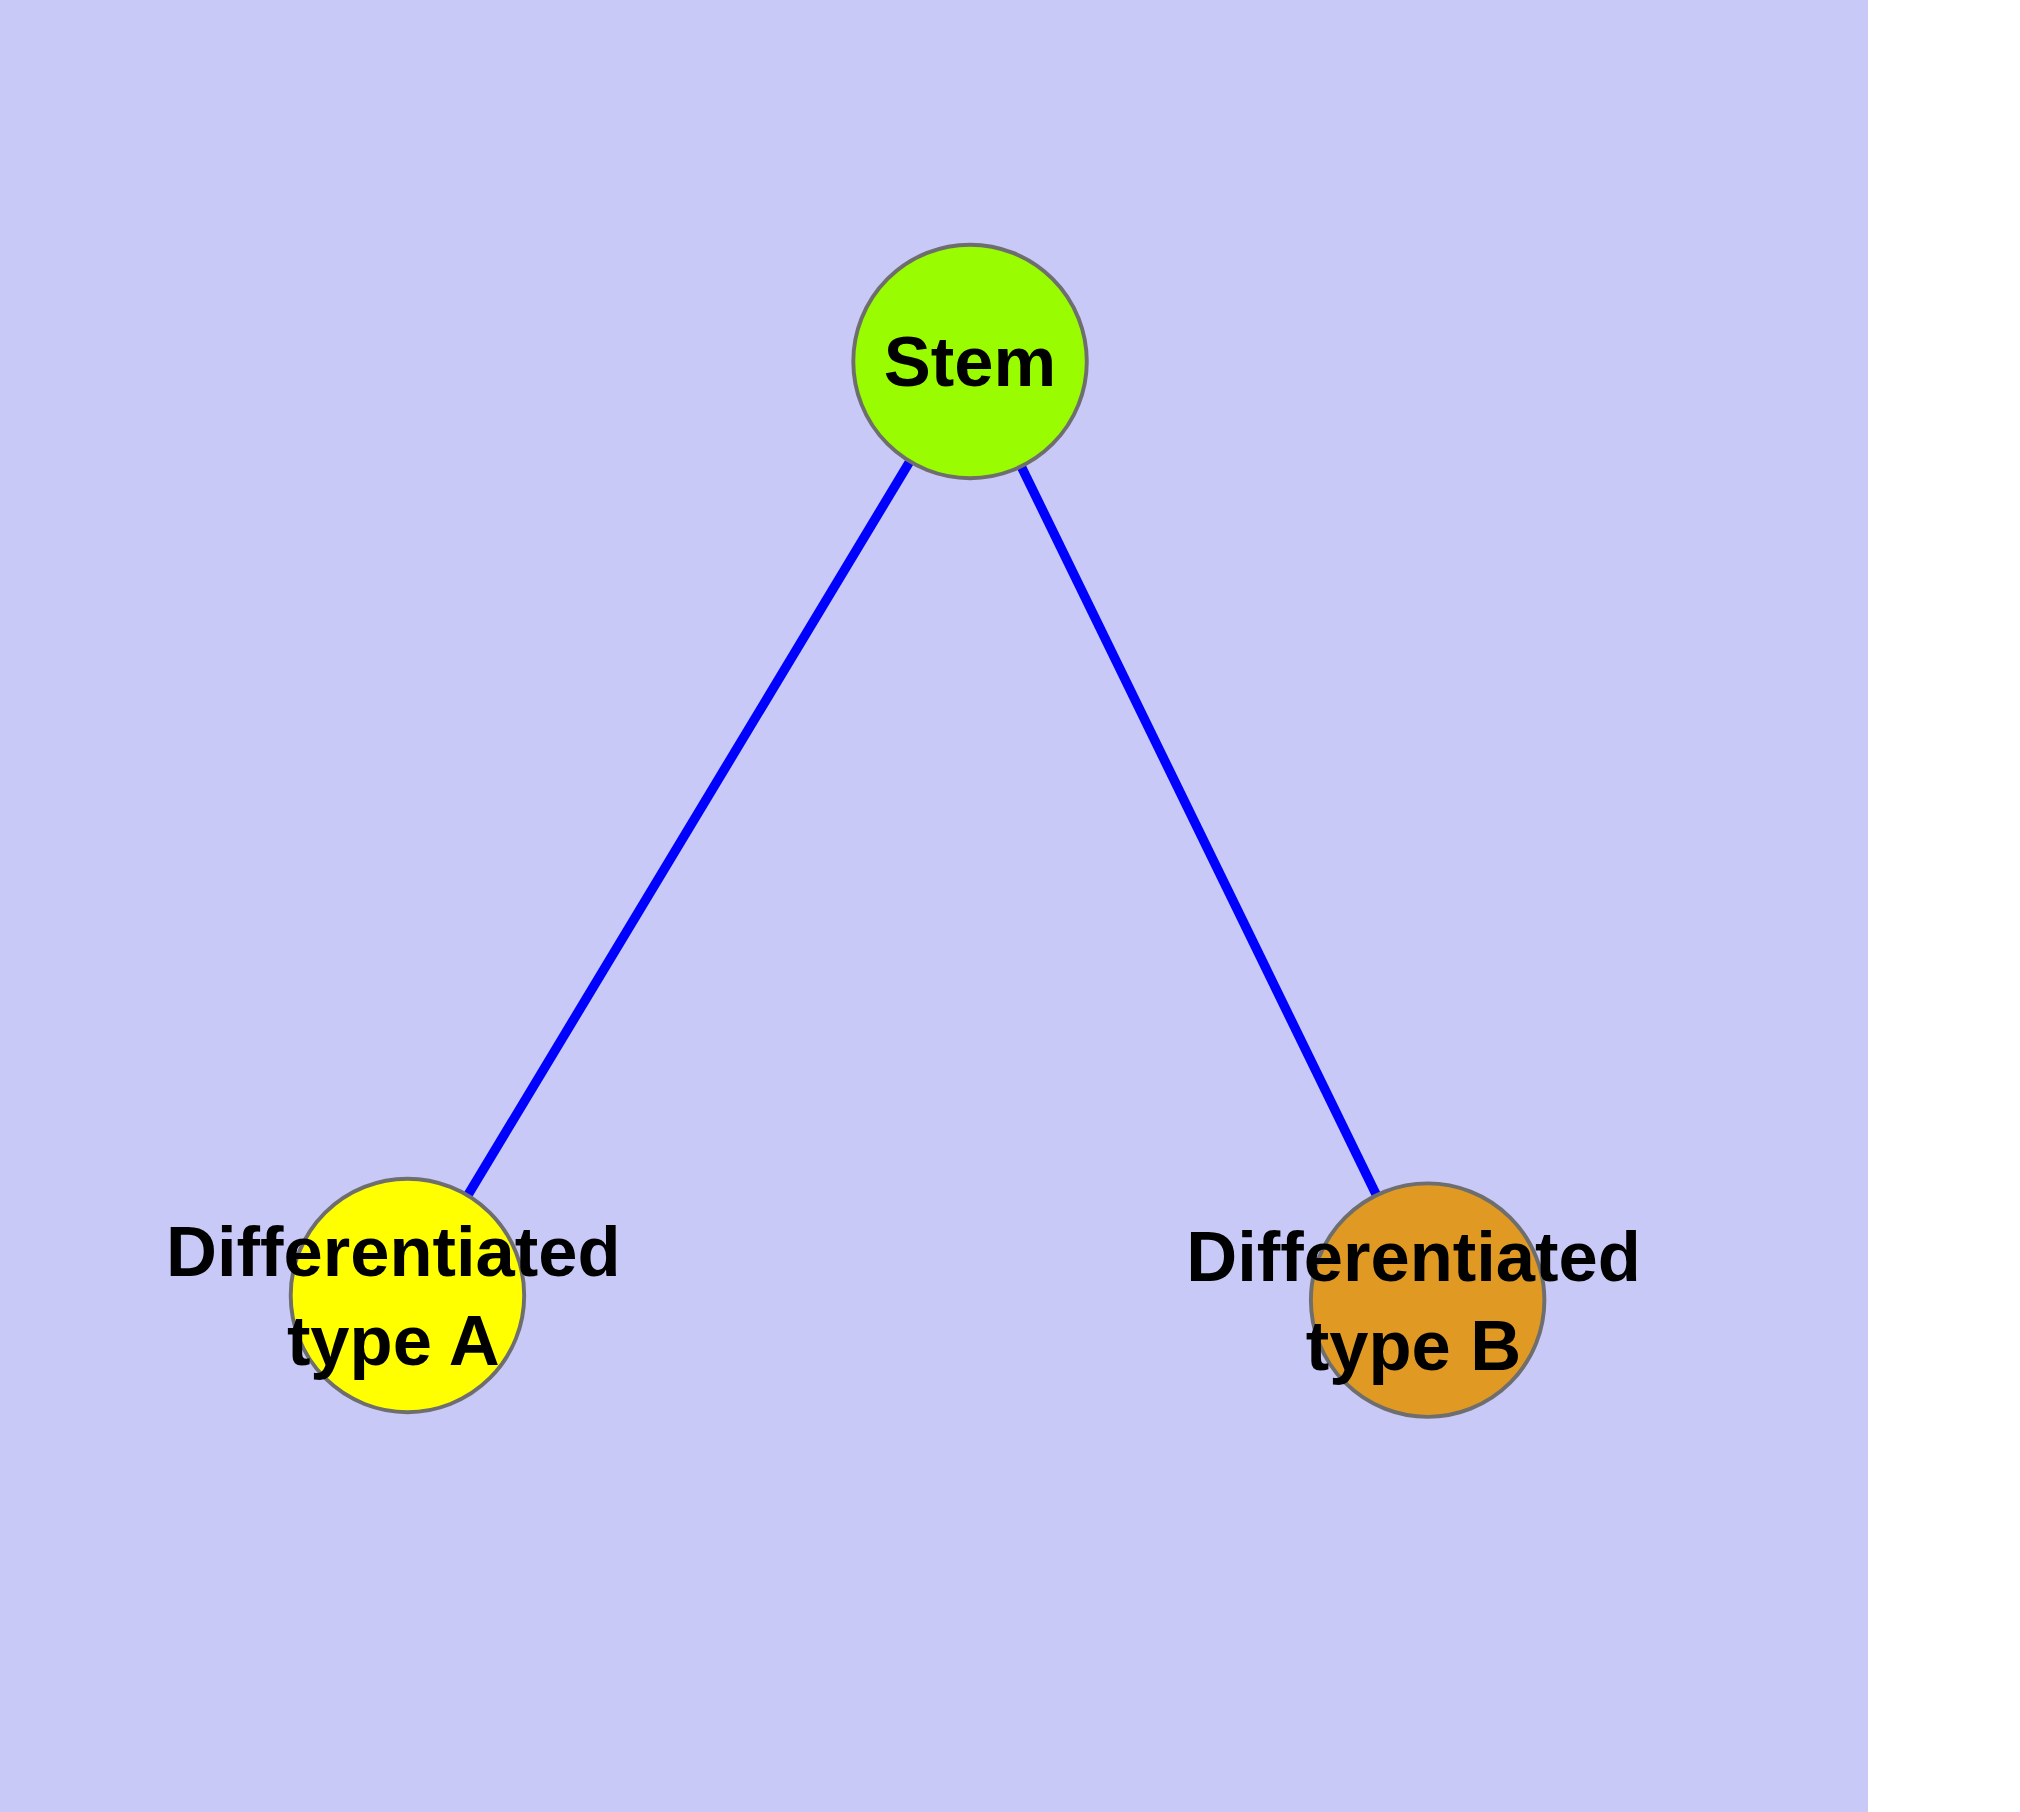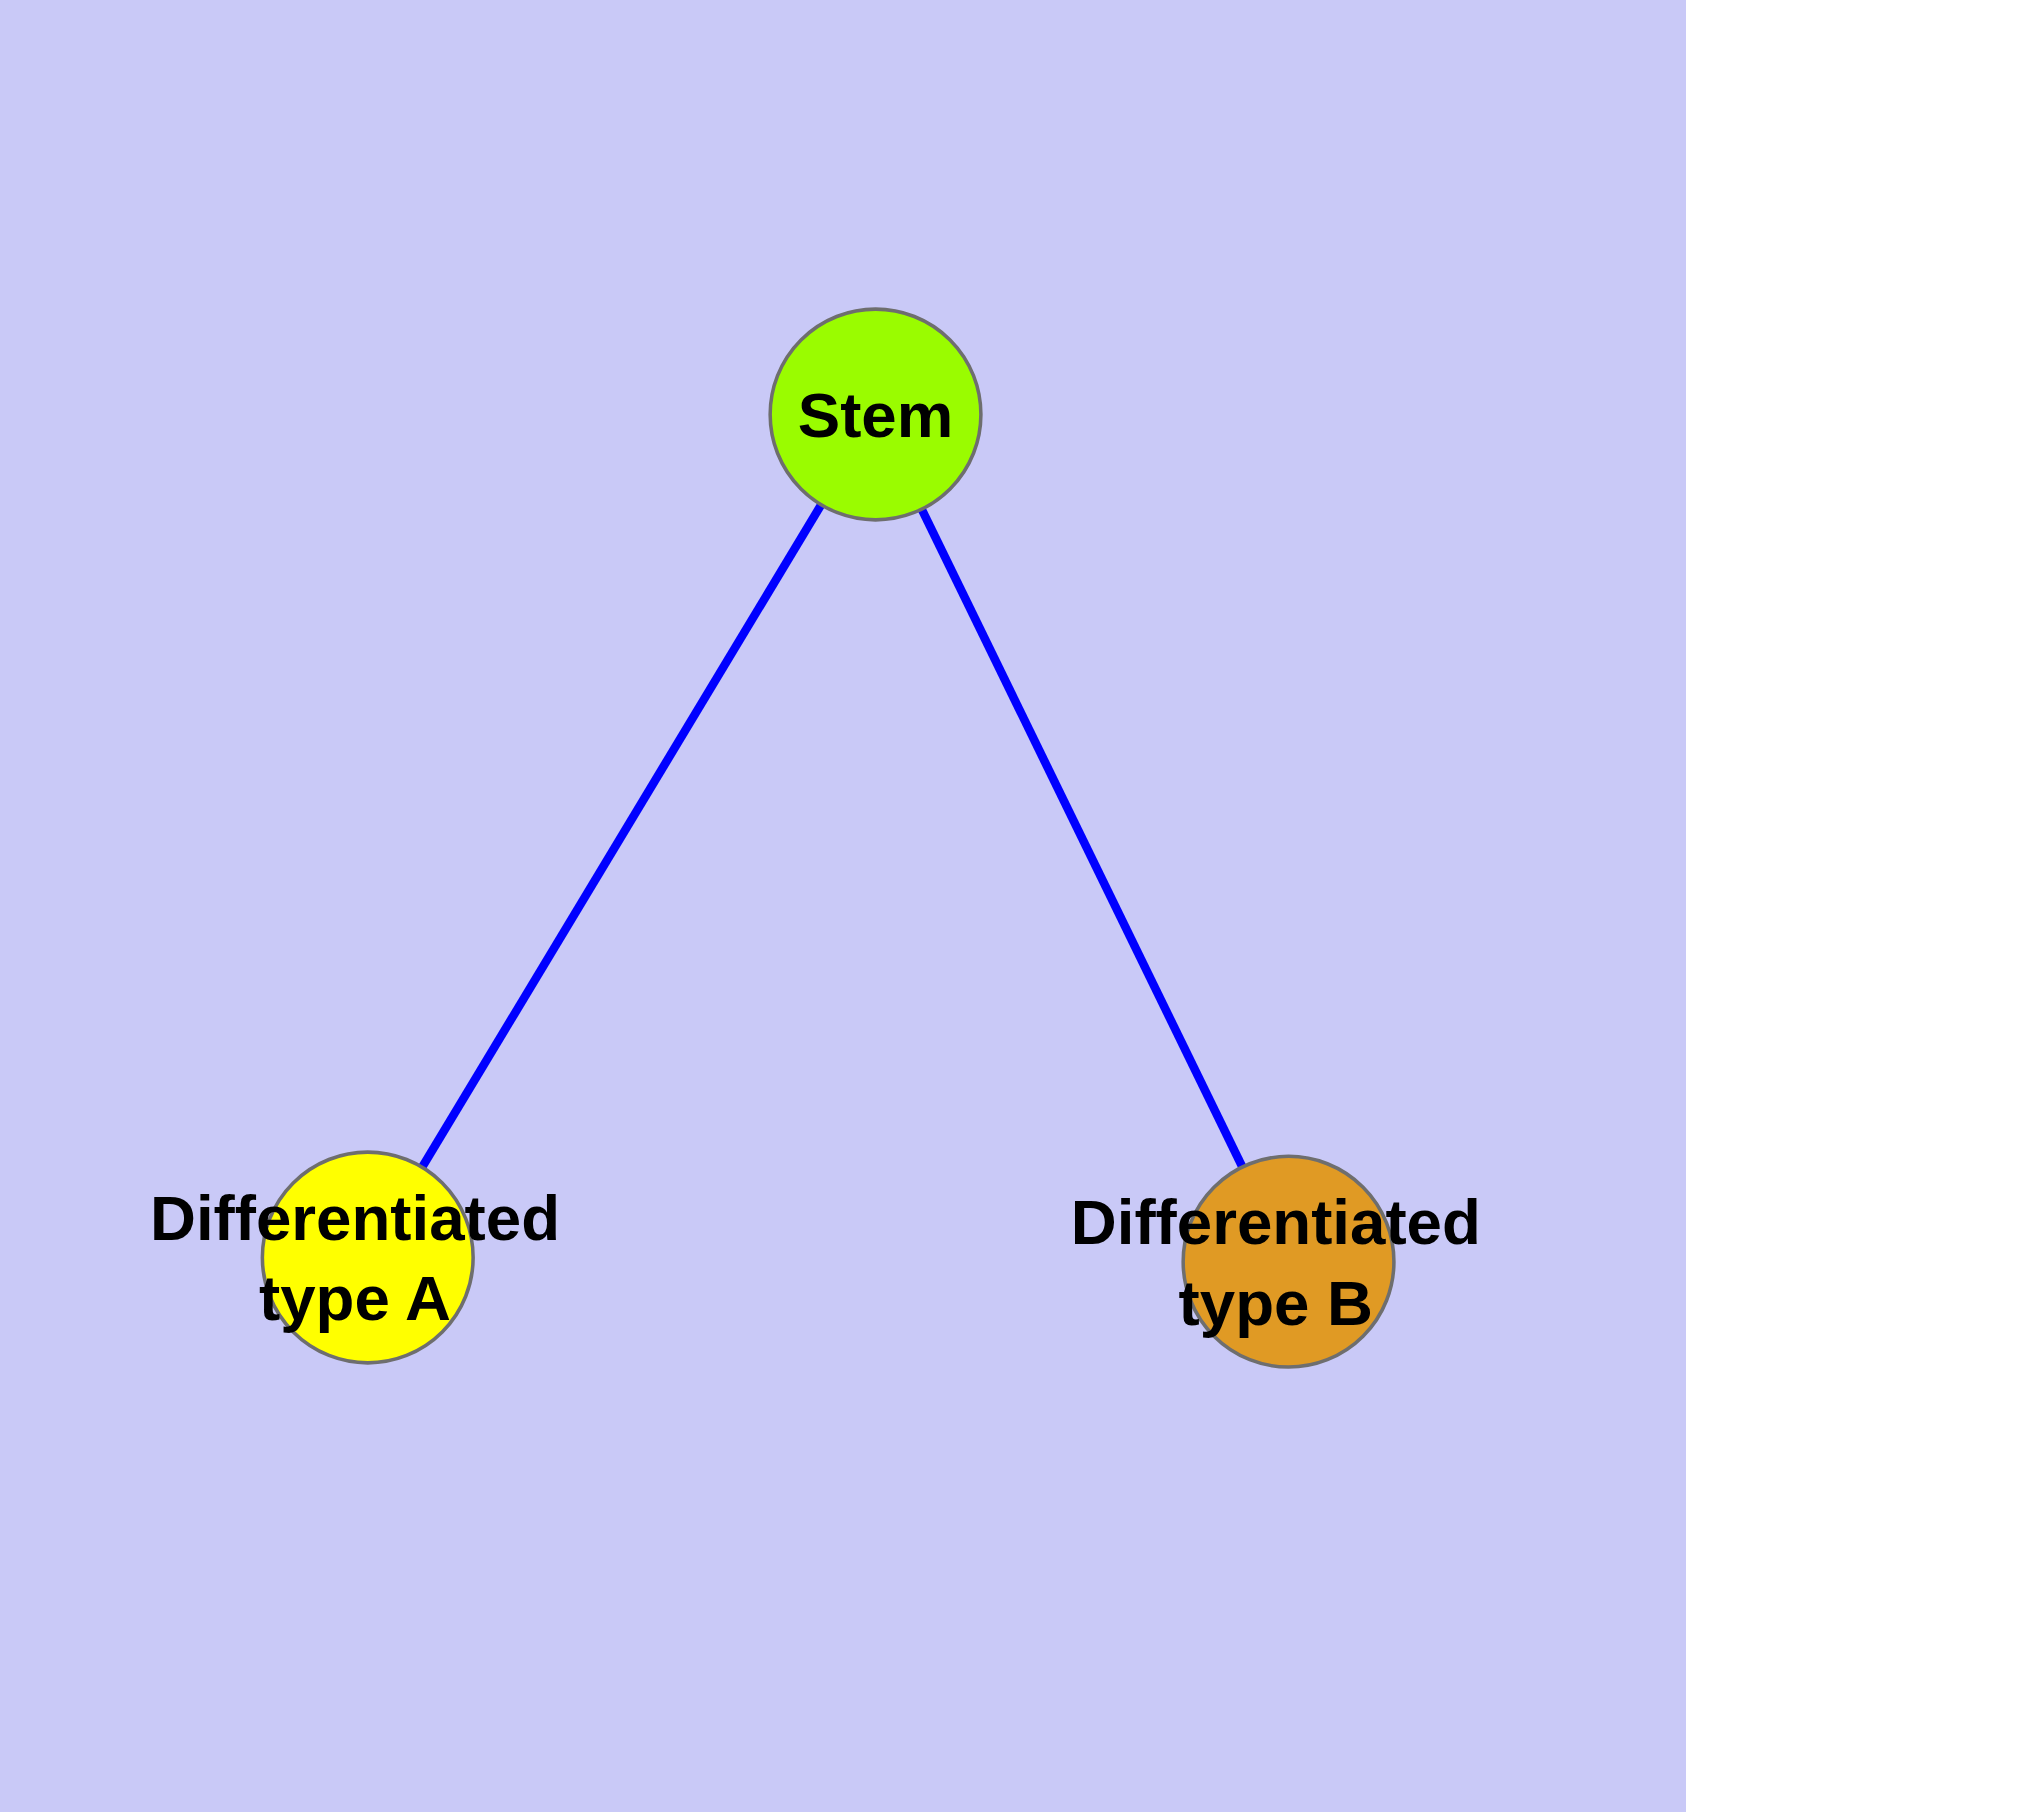--- a/index.html
+++ b/index.html
@@ -4,21 +4,21 @@
 <style>
   html, body {
     margin: 0;
     padding: 0;
     width: 2021px;
     height: 1812px;
     overflow: hidden;
   }
   #stage {
     position: relative;
-    width: 1686px;
+    width: 1868px;
     height: 1812px;
     text-align: right;
   }
   svg#graph {
     position: absolute;
     left: 0;
     top: 0;
     width: 100%;
     height: 100%;
     display: block;

